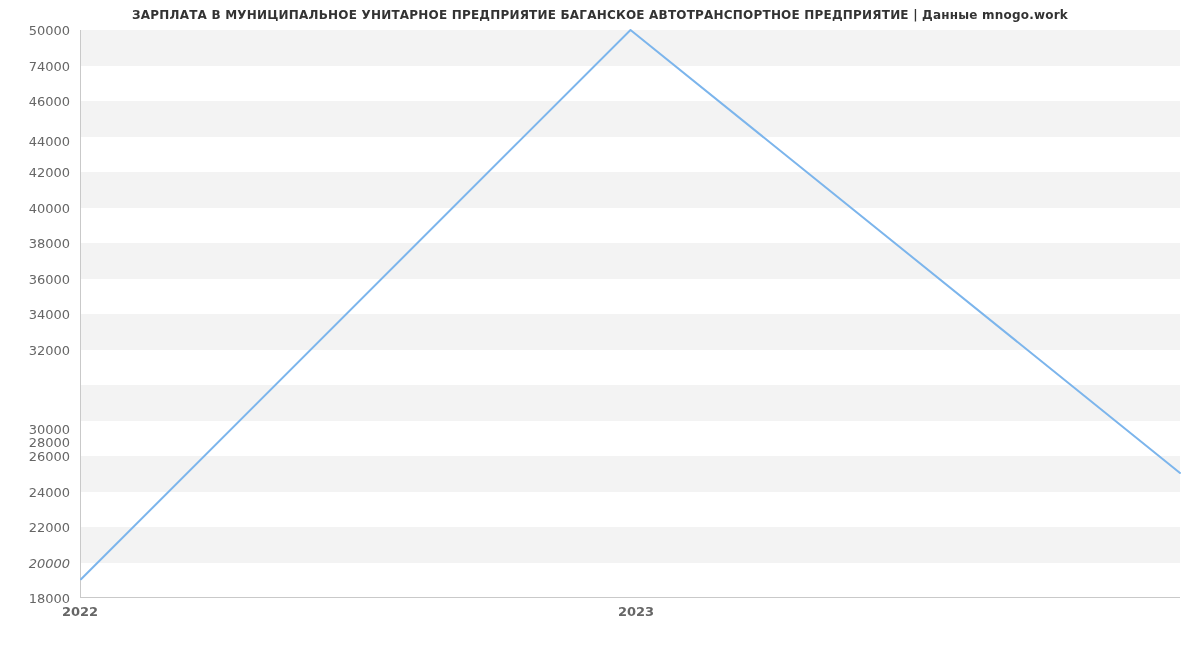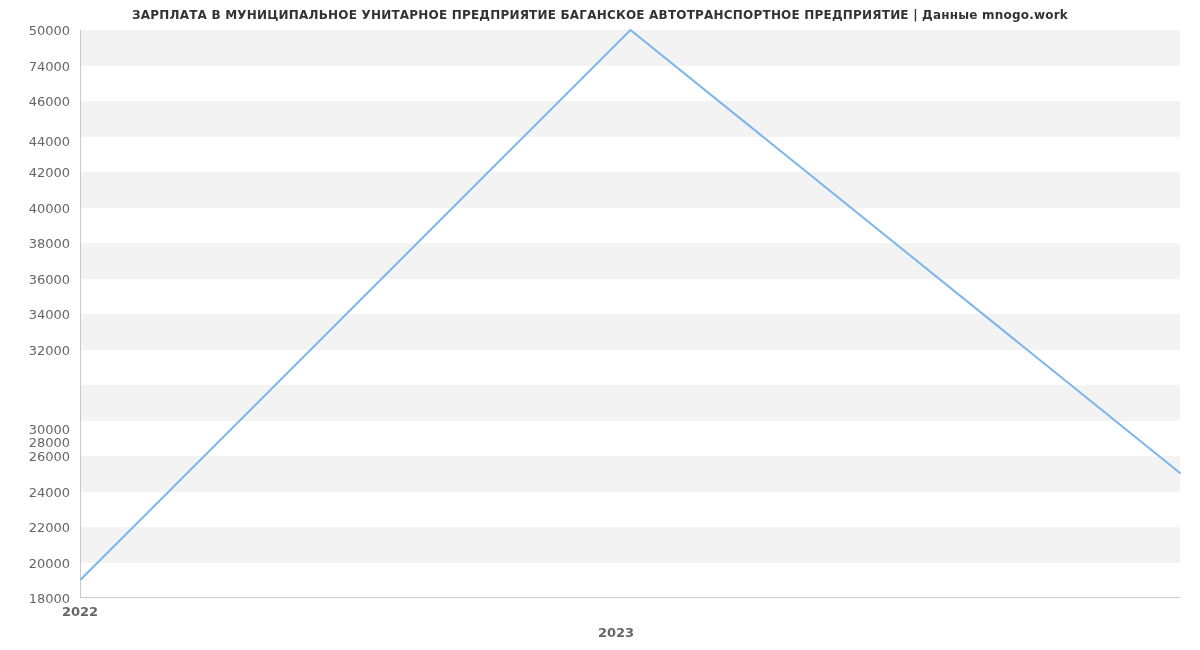--- a/index.html
+++ b/index.html
@@ -109,35 +109,35 @@
         <div class="grid-band" style="top: 71px; height: 35.5px;"></div>
         <div class="grid-band" style="top: 0px; height: 35.5px;"></div>
       </div>
     <svg class="line-layer" viewBox="0 0 1100 568" preserveAspectRatio="none">
       <polyline id="series-poly" class="series-line" points="0,550.25 550,0 1100,443.75"></polyline>
     </svg>
   </div>
 
   <div class="y-ticks" id="y-ticks">
       <div class="y-tick" style="top: 568px;">18000</div>
-      <div class="y-tick" style="top: 532.5px;">20000</div>
+      <div class="y-tick" style="top: 532.5px; font-style: italic;">20000</div>
       <div class="y-tick" style="top: 497px;">22000</div>
       <div class="y-tick" style="top: 461.5px;">24000</div>
       <div class="y-tick" style="top: 426px;">26000</div>
       <div class="y-tick" style="top: 412px;">28000</div>
       <div class="y-tick" style="top: 355px; margin-top: 44px;">30000</div>
       <div class="y-tick" style="top: 319.5px;">32000</div>
       <div class="y-tick" style="top: 284px;">34000</div>
       <div class="y-tick" style="top: 248.5px;">36000</div>
       <div class="y-tick" style="top: 213px;">38000</div>
       <div class="y-tick" style="top: 177.5px;">40000</div>
       <div class="y-tick" style="top: 142px;">42000</div>
       <div class="y-tick" style="top: 105px; margin-top: 6px;">44000</div>
       <div class="y-tick" style="top: 71px;">46000</div>
       <div class="y-tick" style="top: 35.5px;">74000</div>
       <div class="y-tick" style="top: 0px;">50000</div>
     </div>
   <div class="x-ticks" id="x-ticks">
       <div class="x-tick" style="left: 0px;">2022</div>
-      <div class="x-tick" style="left: 536px; margin-top: 21px;">2023</div>
+      <div class="x-tick" style="left: 556px;">2023</div>
       <div class="x-tick" style="left: 1137px;">2024</div>
     </div>
 </div>
 
 </body></html>

